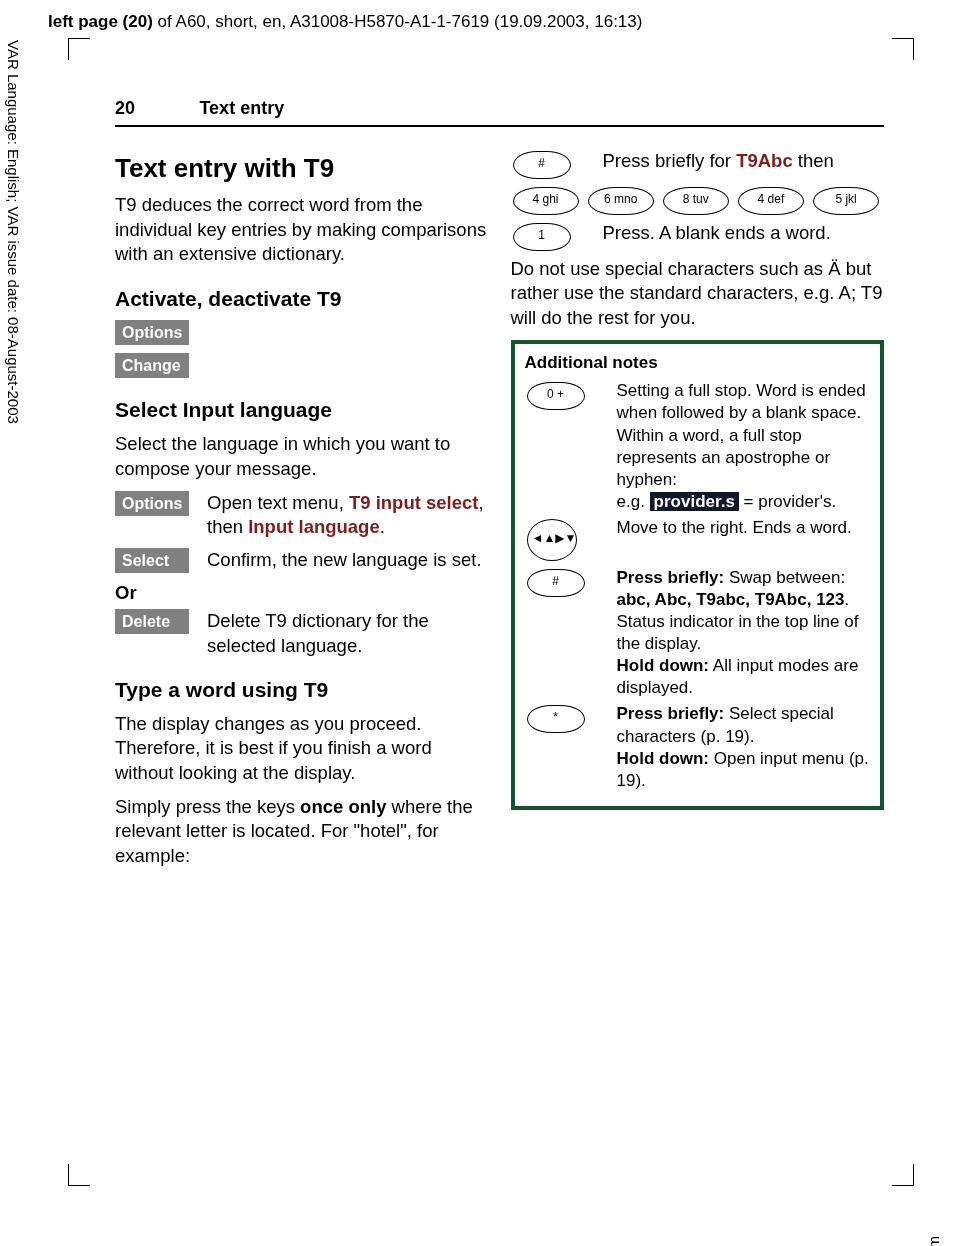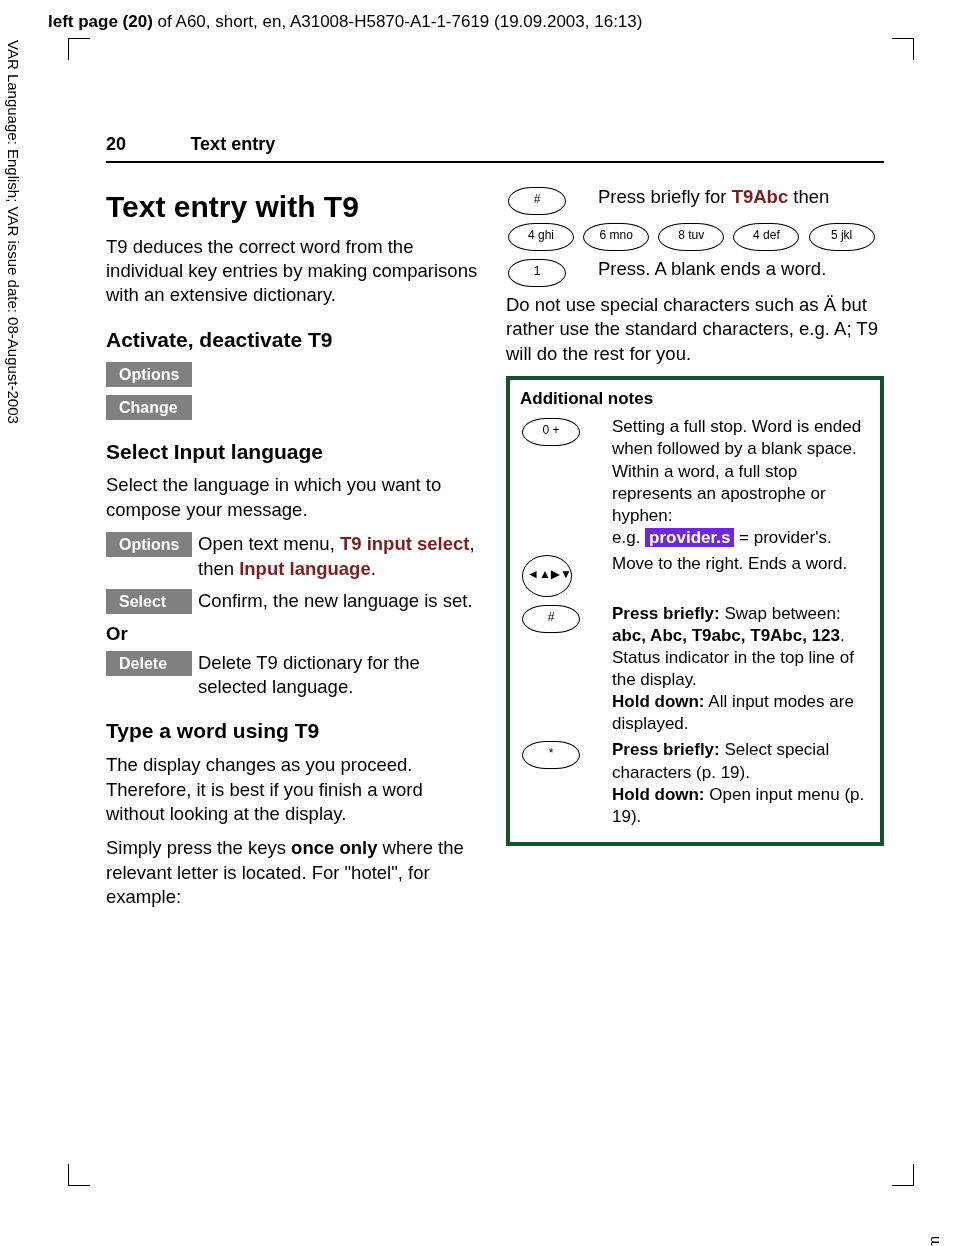--- a/index.html
+++ b/index.html
@@ -48,47 +48,46 @@
   .crop-tl-v { position:absolute; left:0; top:0; height:22px; border-left:1px solid #000; }
   .crop-tr-h { position:absolute; right:0; top:0; width:22px; border-top:1px solid #000; }
   .crop-tr-v { position:absolute; right:0; top:0; height:22px; border-left:1px solid #000; }
   .crop-bl-h { position:absolute; left:0; bottom:0; width:22px; border-top:1px solid #000; }
   .crop-bl-v { position:absolute; left:0; bottom:0; height:22px; border-left:1px solid #000; }
   .crop-br-h { position:absolute; right:0; bottom:0; width:22px; border-top:1px solid #000; }
   .crop-br-v { position:absolute; right:0; bottom:0; height:22px; border-left:1px solid #000; }
 
   .content {
     position: absolute;
-    left: 38px;
+    left: 47px;
     right: 30px;
     top: 60px;
-    margin-top: 36px;
   }
   .running-head {
     border-bottom: 2px solid #000;
     padding-bottom: 6px;
     margin-bottom: 18px;
   }
   .running-head .pn { font-weight: bold; font-size: 18px; display:inline-block; width: 80px;}
   .running-head .title { font-weight: bold; font-size: 18px; }
 
   .columns { display: flex; gap: 22px; }
   .col { flex: 1 1 0; font-size: 18.5px; line-height: 1.32; }
 
-  h1.main-title { font-size: 30px; font-weight: bold; margin: 6px 0 8px 0; }
+  h1.main-title { font-size: 26px; font-weight: bold; margin: 6px 0 8px 0; }
   h2.sub { font-size: 21px; font-weight: bold; margin: 18px 0 8px 0; }
   p { margin: 4px 0 10px 0; }
 
   .softkey {
     display: inline-block;
     background: #808080;
     color: #fff;
     font-weight: bold;
     font-size: 16px;
-    padding: 1px 12px;
+    padding: 1px 6px;
     border: 1px solid #808080;
     margin-right: 4px;
     min-width: 60px;
     text-align: left;
   }
   .kv-row { display:flex; align-items:flex-start; margin: 4px 0 8px 0; }
   .kv-key { width: 92px; flex: 0 0 92px; }
   .kv-text { flex: 1; }
   .boldterm { font-weight: bold; color: #7f1d1d; }
   .bold { font-weight: bold; }
@@ -115,21 +114,21 @@
 
   .notes-box {
     border: 4px solid #14532d;
     margin-top: 10px;
     padding: 8px 10px 10px 10px;
     font-size: 17px;
     line-height: 1.3;
   }
   .notes-box .box-title { font-weight: bold; margin-bottom: 6px; }
   .inline-highlight {
-    background:#6d28d9; color:#fff; font-weight:bold; padding:0 4px;
+    background:#0f172a; color:#fff; font-weight:bold; padding:0 4px;
   }
 </style>
 </head>
 <body>
 
 <div class="top-header">
   <b>left page (20)</b><span> of A60, short, en, A31008-H5870-A1-1-7619 (19.09.2003, 16:13)</span>
 </div>
 
 <div class="left-rotated">VAR Language: English; VAR issue date: 08-August-2003</div>

